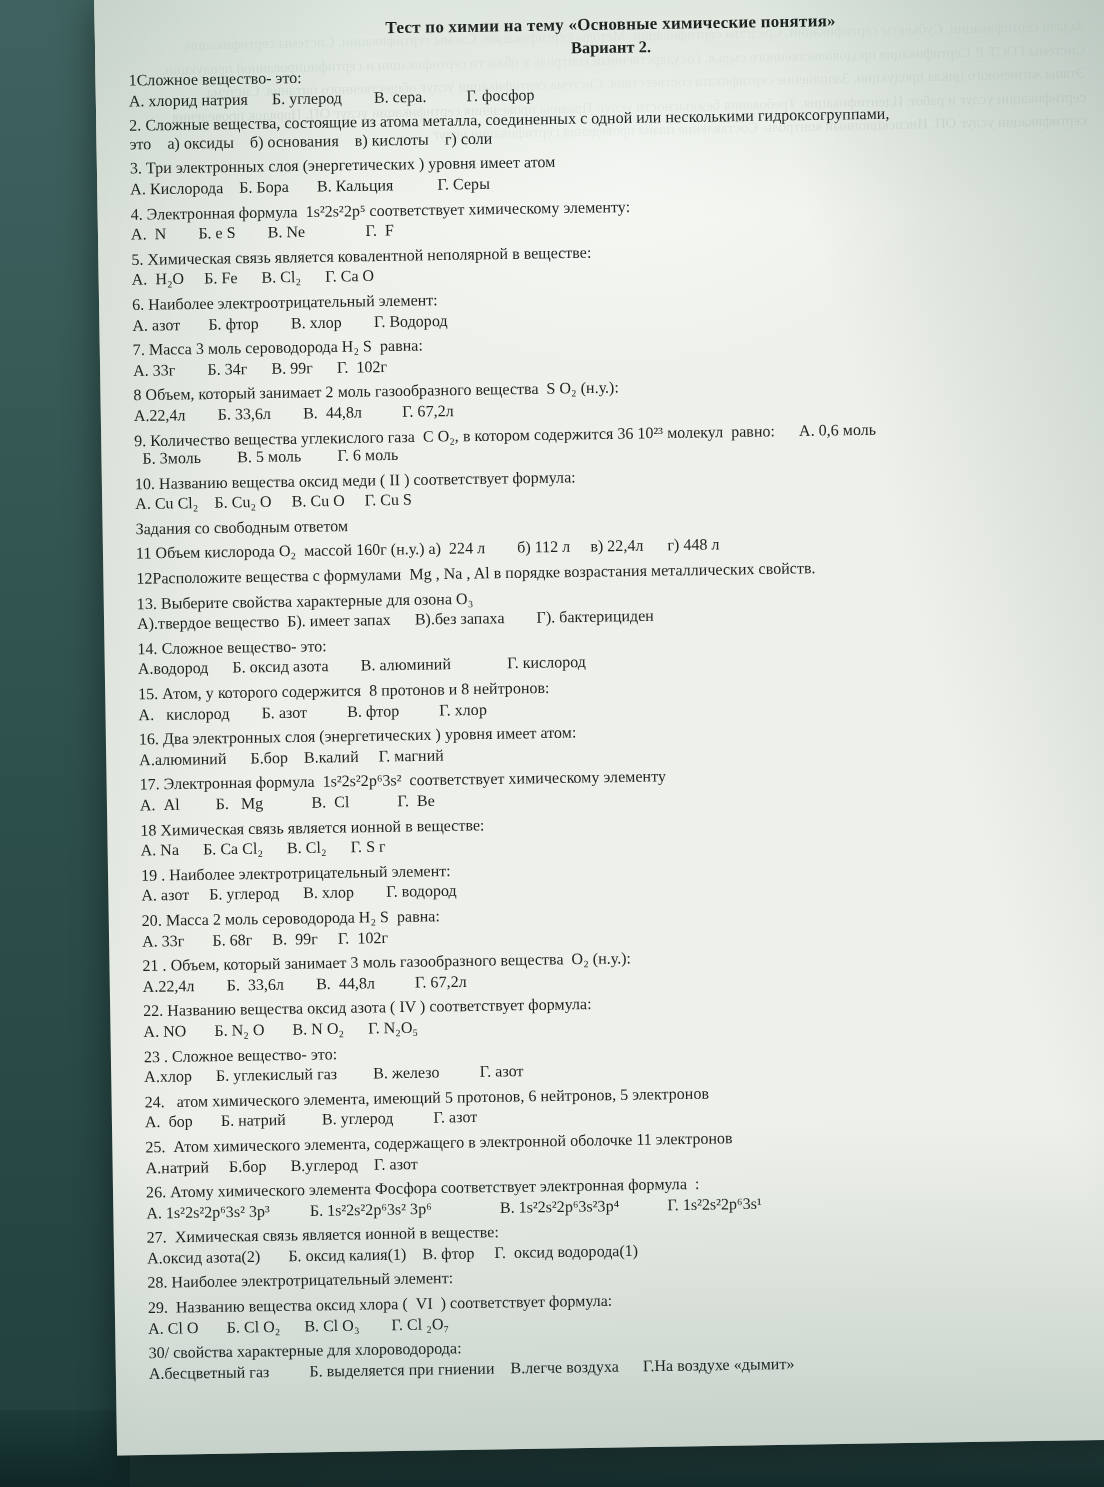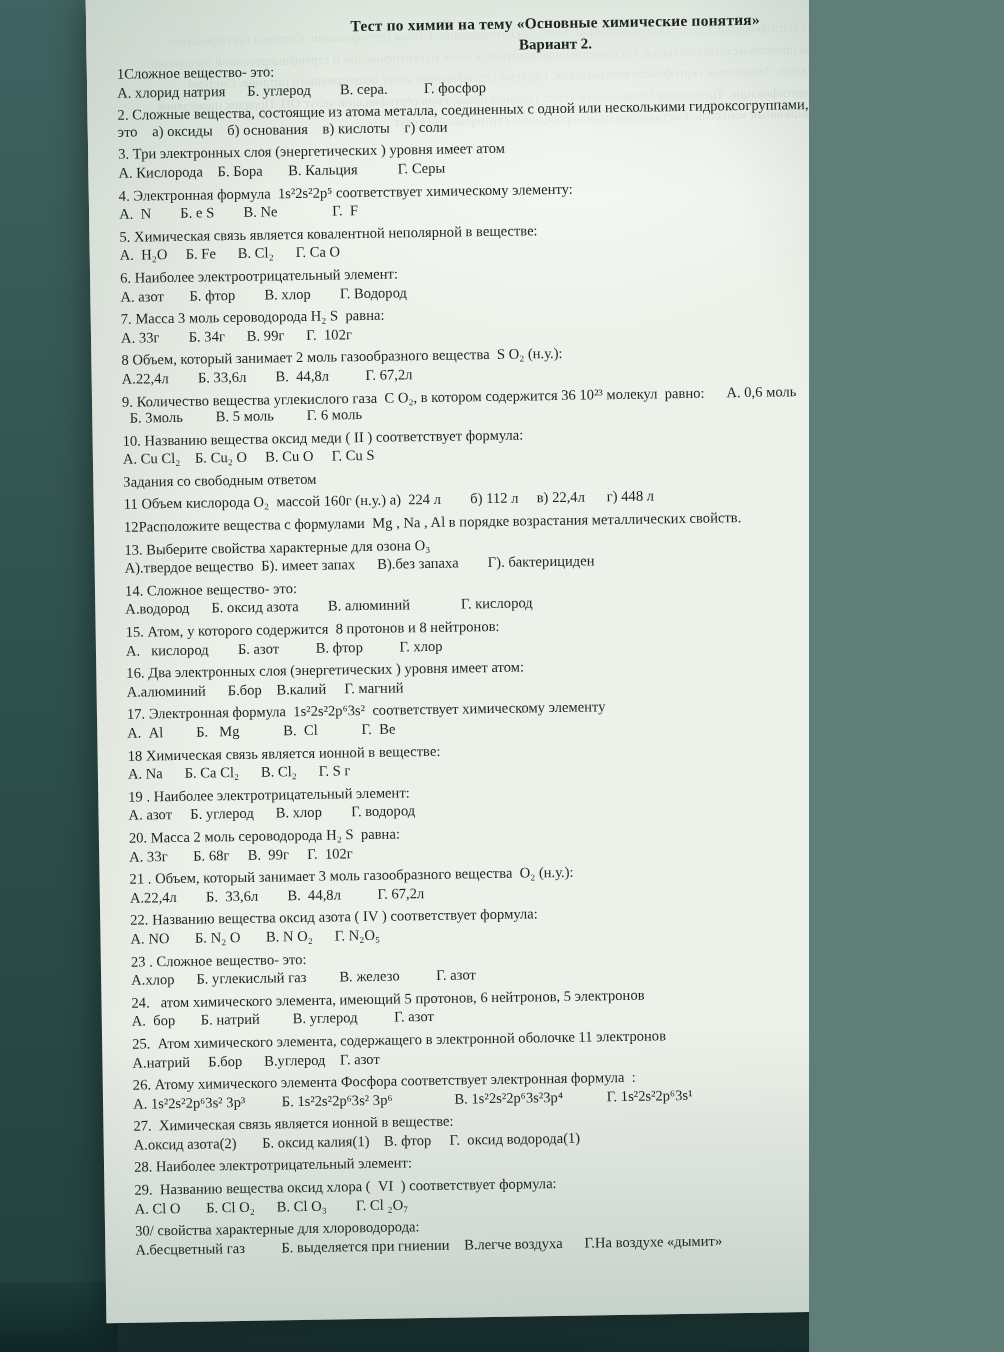--- a/index.html
+++ b/index.html
@@ -1,18 +1,18 @@
 <!DOCTYPE html>
 <html><head>
 <meta charset="utf-8">
 <style>
   html,body{margin:0;padding:0;background:#5f7e78;}
   .page{
     position:relative;
-    width:809px;height:1352px;
+    width:1004px;height:1352px;
     overflow:hidden;
     font-family:"Liberation Serif", serif;
     background:#ec4899;
   }
   
   .bg-desk{
     position:absolute;inset:0;
     background:
       linear-gradient(170deg,#6f8d87 0%, #5d817b 18%, #4f736e 45%, #3f625e 100%);
   }

